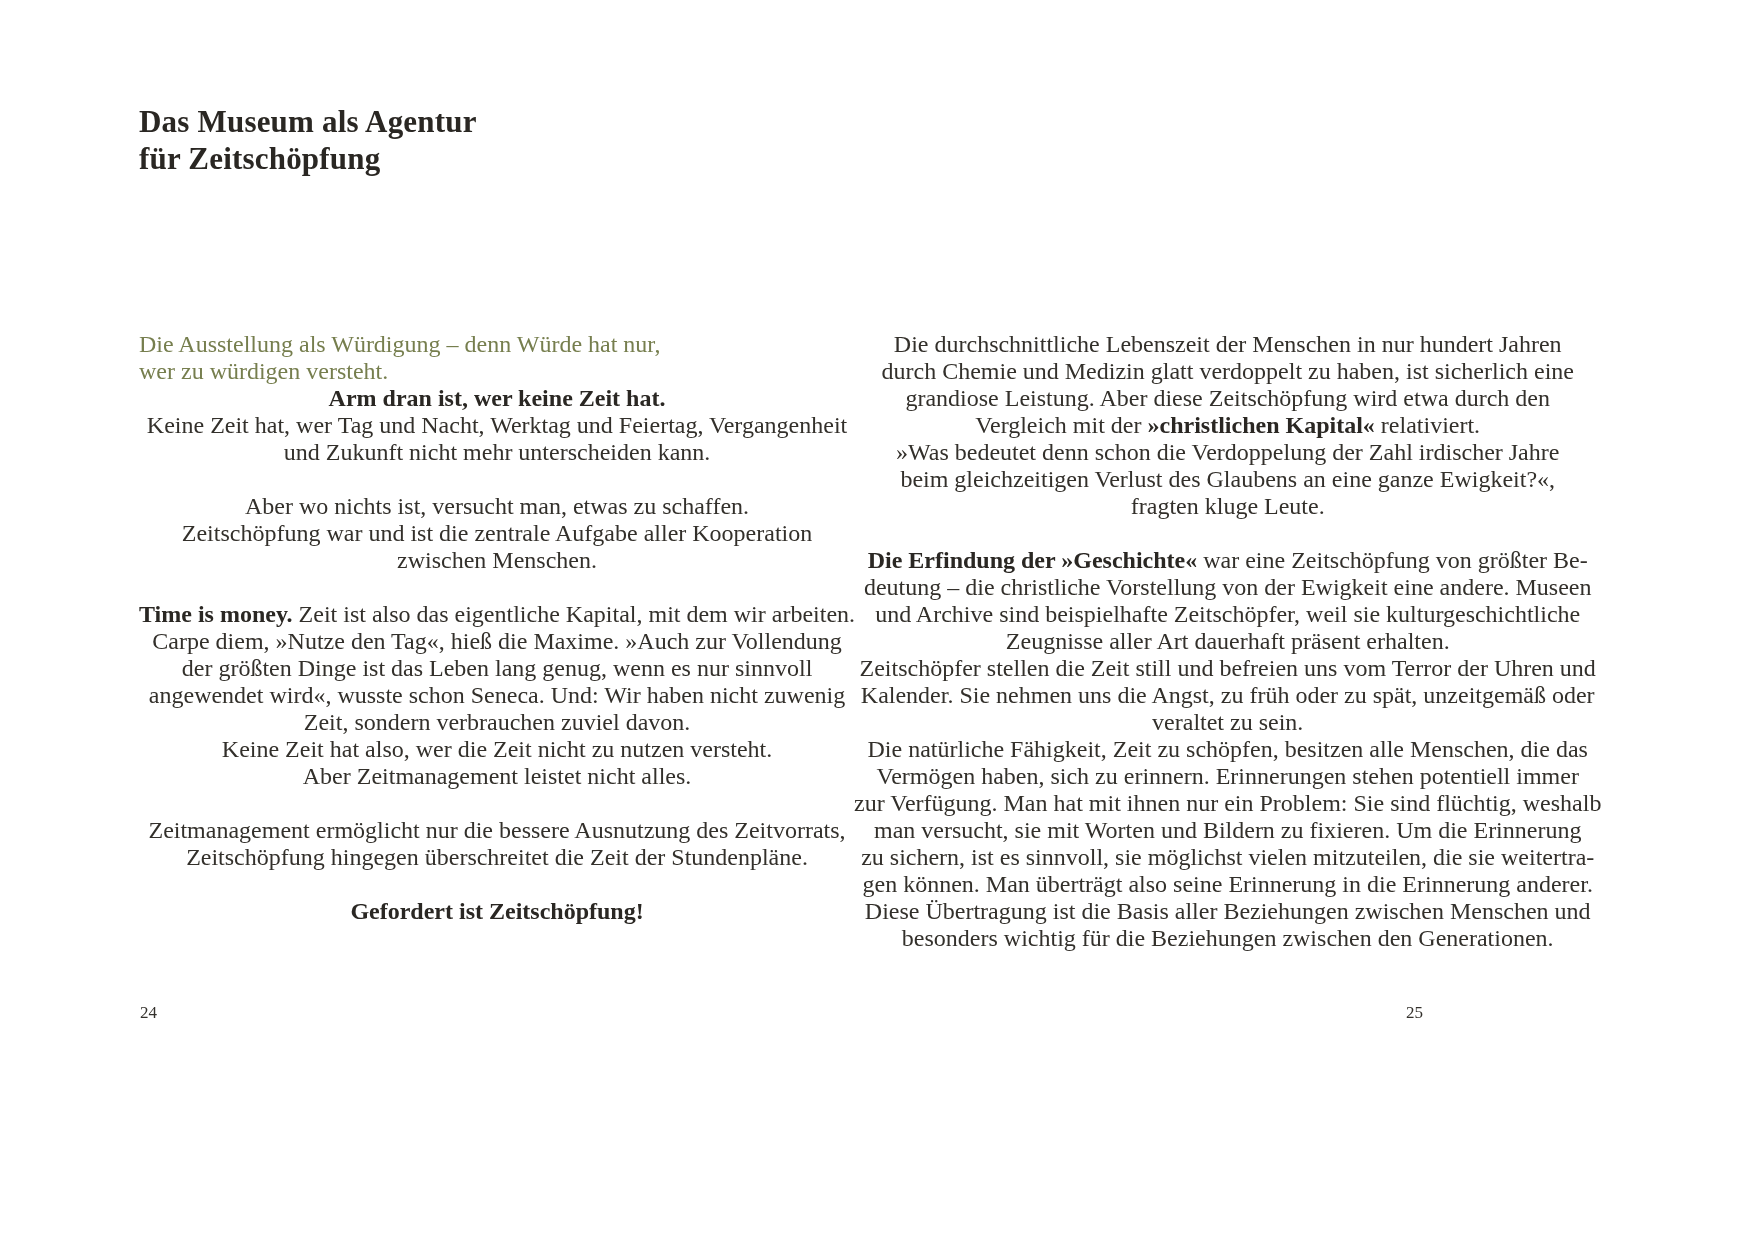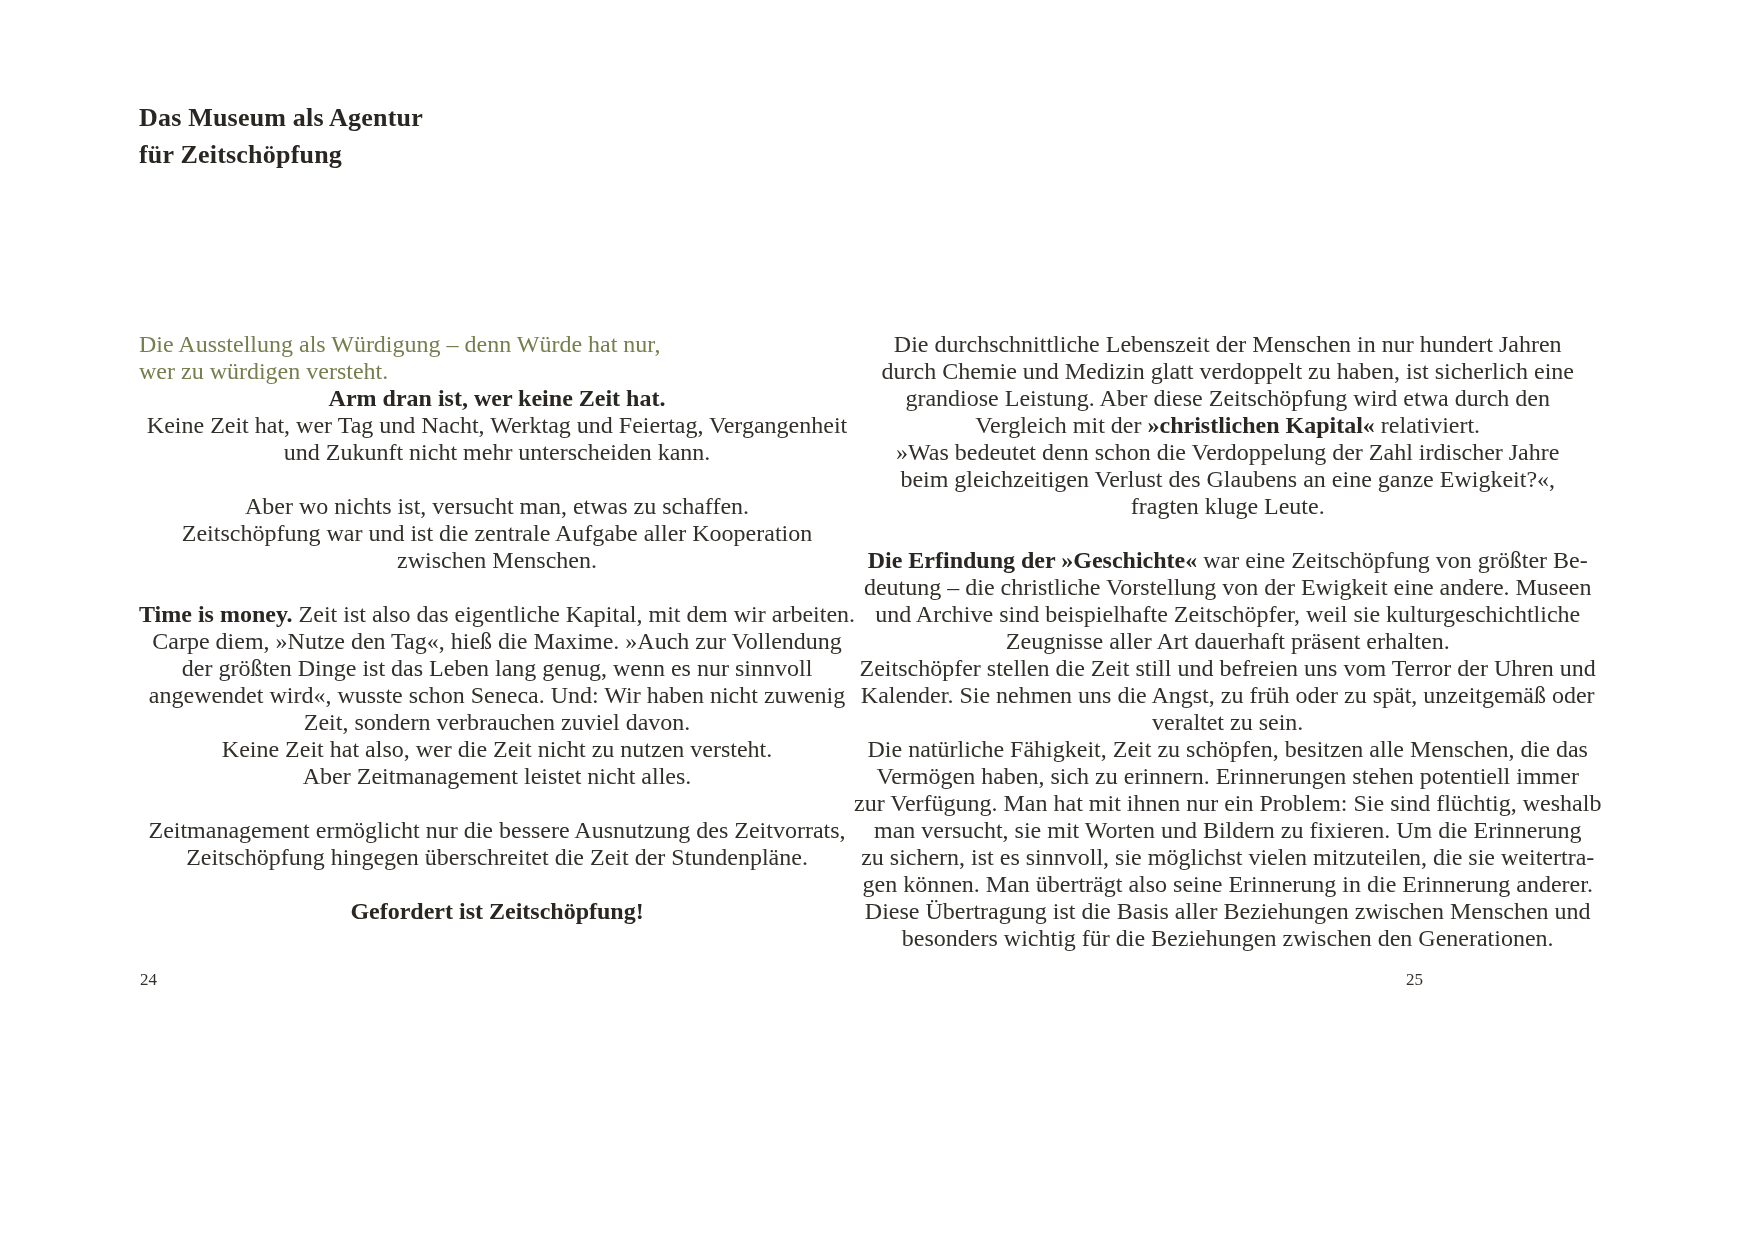--- a/index.html
+++ b/index.html
@@ -17,21 +17,21 @@
   }
   .page-spread {
     position: absolute;
     inset: 0;
     background: #ffffff;
   }
   .chapter-title {
     position: absolute;
     left: 139px;
     top: 82px;
-    font-size: 26px;
+    font-size: 31px;
     line-height: 37px;
     font-weight: 700;
     color: #2a2723;
     white-space: pre-line;
     letter-spacing: 0.2px;
   }
   .text-column {
     position: absolute;
     top: 331px;
     font-size: 24px;
@@ -53,21 +53,21 @@
   .intro + .para,
   .para + .para {
     margin-top: 27px;
   }
   .para b {
     font-weight: 700;
     color: #2a2723;
   }
   .page-number {
     position: absolute;
-    top: 970px;
+    top: 1003px;
     font-size: 17px;
     color: #33302b;
   }
   .page-number-left  { left: 140px; }
   .page-number-right { left: 1406px; }
 </style>
 </head>
 <body>
 
 <div class="page-spread">

